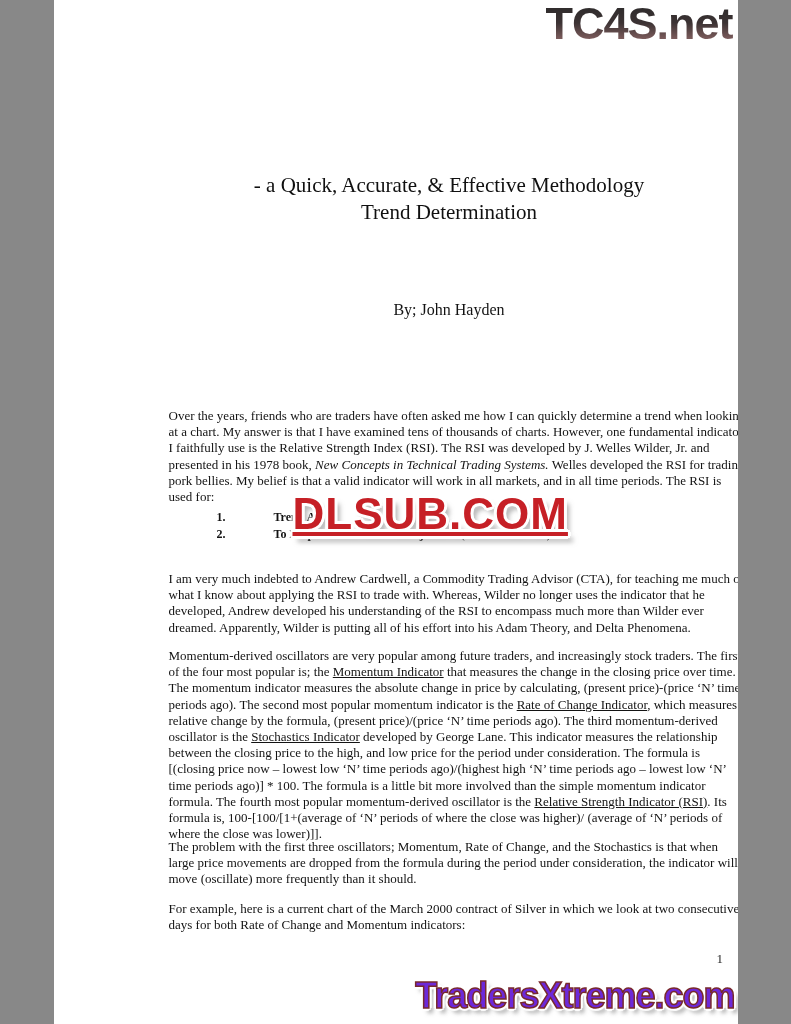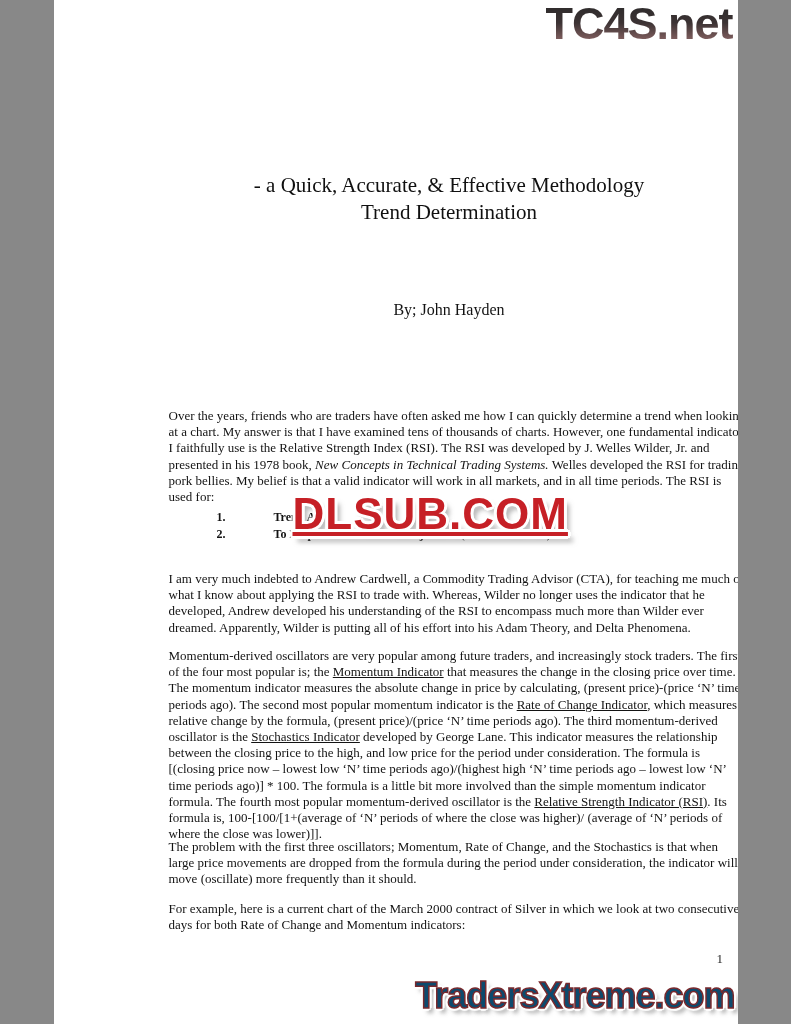--- a/index.html
+++ b/index.html
@@ -60,21 +60,21 @@
       -3px 0 0 #fff, 3px 0 0 #fff, 0 -3px 0 #fff, 0 3px 0 #fff,
       5px 6px 5px rgba(110,110,110,.55);
     white-space:nowrap;
     text-decoration:underline;
   }
   
   .txtreme{
     position:absolute; top:975px; right:3px;
     font-family:"Liberation Sans", sans-serif;
     font-weight:700; font-size:36px; letter-spacing:-1px;
-    color:#0c4a6e;
+    color:#6d28d9;
     -webkit-text-stroke:1.5px #78292d;
     text-shadow:
       -2px -2px 1px #fff, 2px -2px 1px #fff, -2px 2px 1px #fff, 2px 2px 1px #fff,
       0 -3px 1px #fff, 0 3px 1px #fff, -3px 0 1px #fff, 3px 0 1px #fff,
       4px 5px 4px rgba(120,120,120,.65);
     white-space:nowrap;
   }
   .pagenum{
     position:absolute; left:663px; top:951px;
     font-size:13px; color:#2a2a2a;

